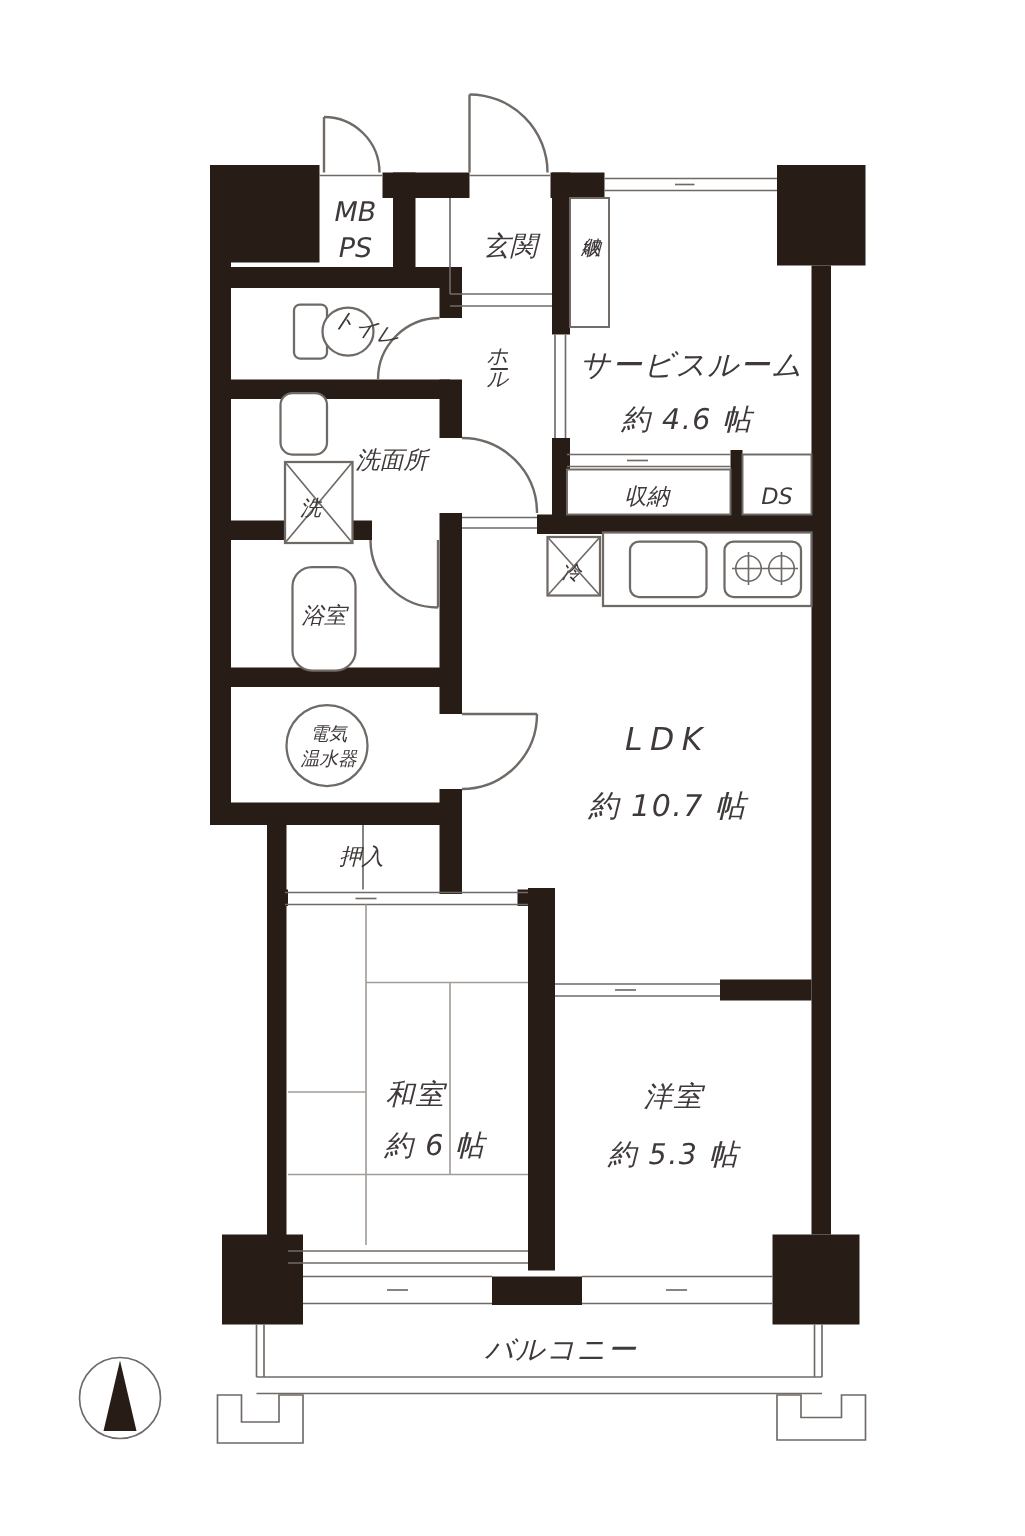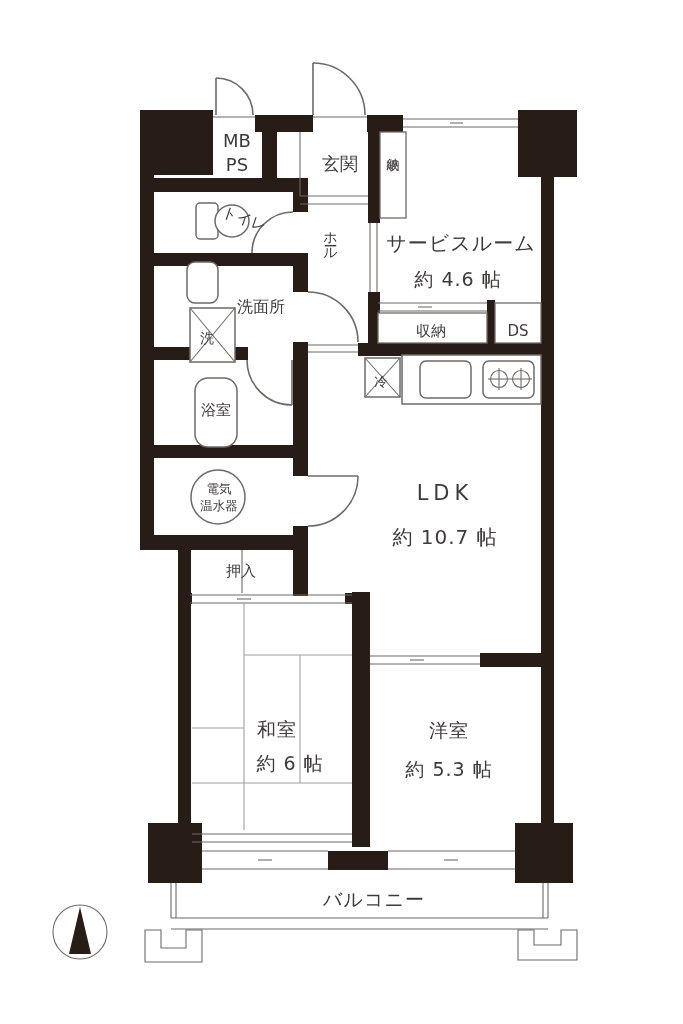--- a/index.html
+++ b/index.html
@@ -1,19 +1,19 @@
 <!DOCTYPE html>
 <html style="--wall: #281c16; --line: #6f6a66; --text: #3f3a39; --tatami: #a39d99; --bg: #ffffff;"><head>
 <meta charset="utf-8">
 <style>
   :root{
     --wall:#281c16; --line:#6f6a66; --text:#3f3a39; --tatami:#a39d99; --bg:#ffffff;
   }
   html,body{margin:0;padding:0;background:var(--bg);}
-  .stage{position:relative;width:683px;height:1024px;background:var(--bg);overflow:hidden;}
+  .stage{position:relative;width:683px;height:1024px;background:var(--bg);overflow:hidden;font-style:italic;}
   svg{position:absolute;left:0;top:0;}
   .wall{fill:var(--wall);stroke:none;}
   .ln{stroke:var(--line);stroke-width:1.6;fill:none;}
   .thin{stroke:var(--line);stroke-width:1.1;fill:none;}
   .tat{stroke:var(--tatami);stroke-width:1.1;fill:none;}
   .fix{stroke:var(--line);stroke-width:1.5;fill:#ffffff;}
   .box{stroke:var(--line);stroke-width:1.3;fill:#ffffff;}
   text{font-family:"DejaVu Sans","Liberation Sans",sans-serif;fill:var(--text);}
   .tx{text-anchor:middle;}
   .s12{font-size:12.5px;} .s13{font-size:13px;} .s14{font-size:14px;}

